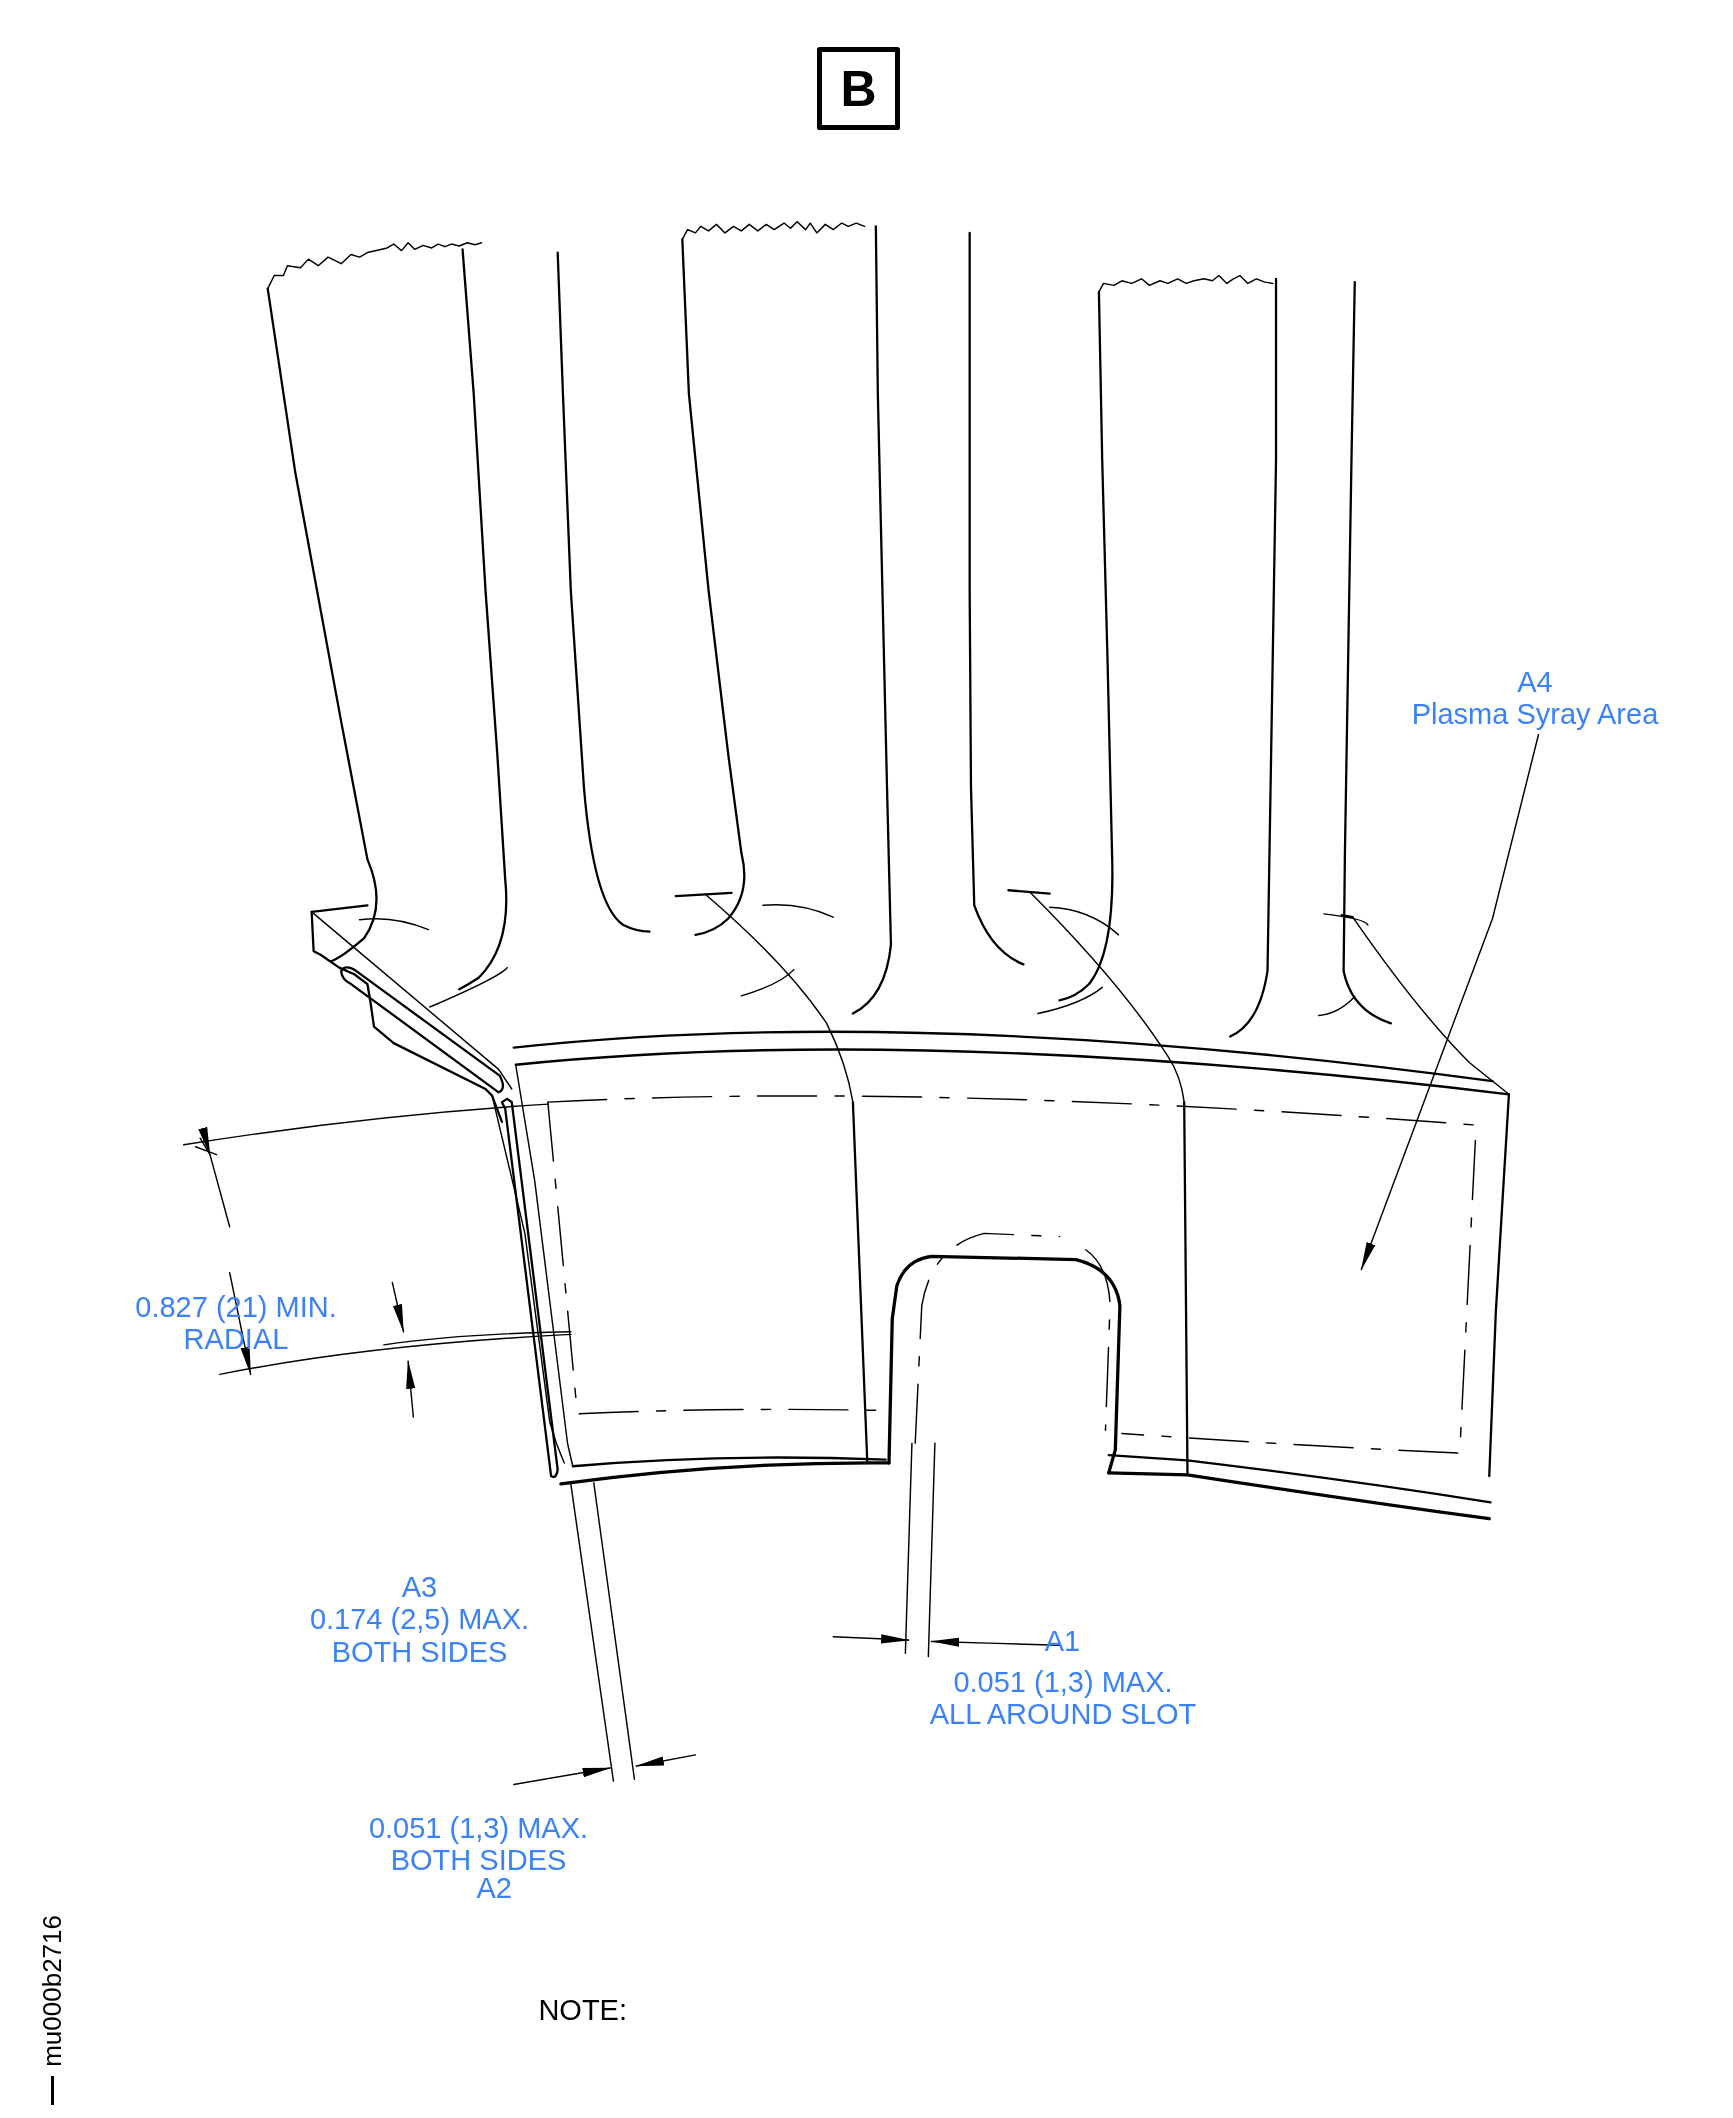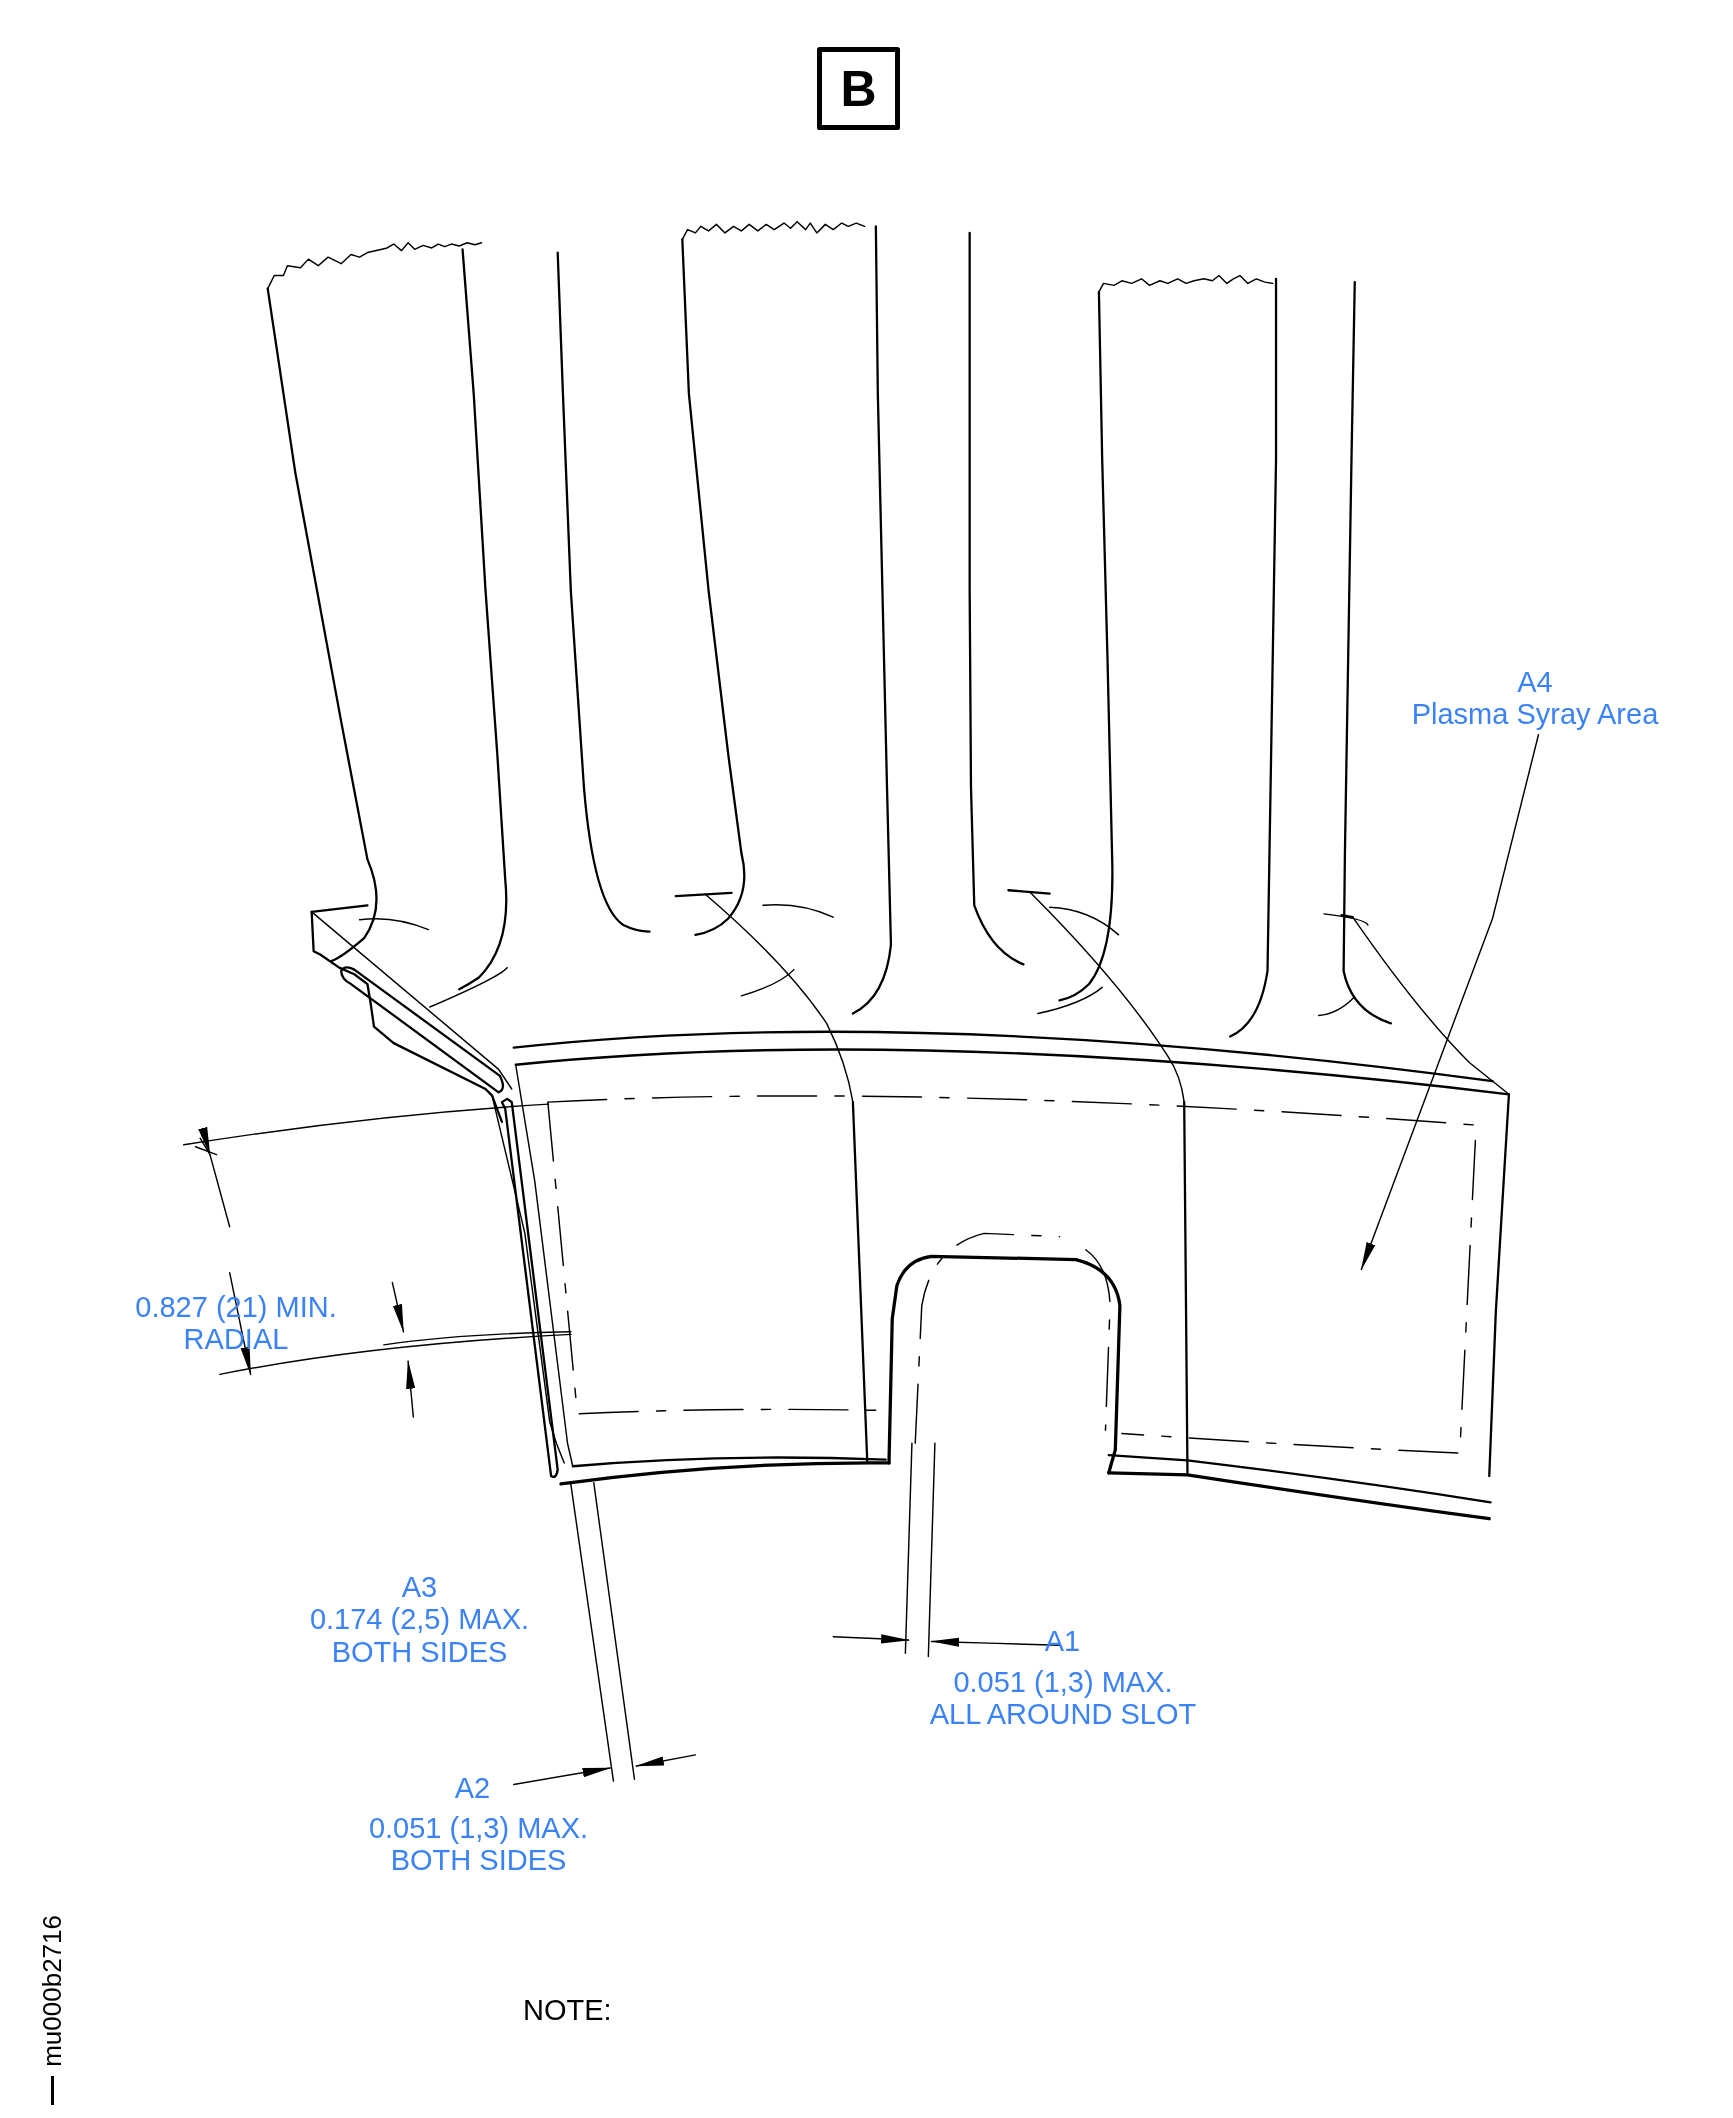--- a/index.html
+++ b/index.html
@@ -8,21 +8,21 @@
     svg { position: absolute; left: 0; top: 0; }
     .ln { fill: none; stroke: #000; stroke-linecap: round; stroke-linejoin: round; }
     .thk { stroke-width: 5; }
     .med { stroke-width: 3.5; }
     .thn { stroke-width: 2.2; }
     .dash { stroke-dasharray: 90 28 14 28; }
     .lbl { position: absolute; font-family: "Liberation Sans", sans-serif; color: #3b82f6; text-align: center; white-space: nowrap; line-height: 1.12; font-size: 29px; }
     .lbl div { display: block; }
     .view-box { position: absolute; left: 817px; top: 47px; width: 73px; height: 73px; border: 5.9px solid #000; border-radius: 2.6px; box-sizing: content-box; }
     .view-box span { position: absolute; left: 0; right: 0; top: 7.9px; text-align: center; font-family: "Liberation Sans", sans-serif; font-weight: bold; font-size: 50px; line-height: 58px; }
-    .note { position: absolute; left: 523px; top: 1991px; font-family: "Liberation Sans", sans-serif; font-size: 29px; line-height: 38px; white-space: nowrap; }
+    .note { position: absolute; left: 523px; top: 1991px; font-family: "Liberation Sans", sans-serif; font-size: 29px; line-height: 38px; white-space: nowrap; text-align: right; }
     .note .row { display: flex; }
     .note .prefix { width: 104px; }
     .doc-id { position: absolute; left: 37px; top: 2105px; transform-origin: 0 0; transform: rotate(-90deg); font-family: "Liberation Sans", sans-serif; font-size: 26px; white-space: nowrap; display: flex; align-items: center; }
     .doc-id .bar { display: inline-block; width: 29px; height: 2.6px; background: #000; margin-right: 9.2px; }
   </style>
 </head>
 <body>
 
 <div class="canvas">
 
@@ -163,21 +163,21 @@
     <div>0.174 (2,5) MAX.</div>
     <div>BOTH SIDES</div>
   </div>
 
   <div class="lbl" style="left:1023px; top:1625px; width:79px;">A1</div>
   <div class="lbl" style="left:899px; top:1666px; width:328px;">
     <div>0.051 (1,3) MAX.</div>
     <div>ALL AROUND SLOT</div>
   </div>
 
-  <div class="lbl" style="left:433px; top:1772px; width:79px;">A2</div>
+  <div class="lbl" style="left:433px; top:1872px; width:79px;text-align:right;">A2</div>
   <div class="lbl" style="left:341px; top:1812px; width:275px;">
     <div>0.051 (1,3) MAX.</div>
     <div>BOTH SIDES</div>
   </div>
 
   <div class="note">
     <div class="row">
       <span class="prefix">NOTE:</span>
     </div>
     <div class="row">

